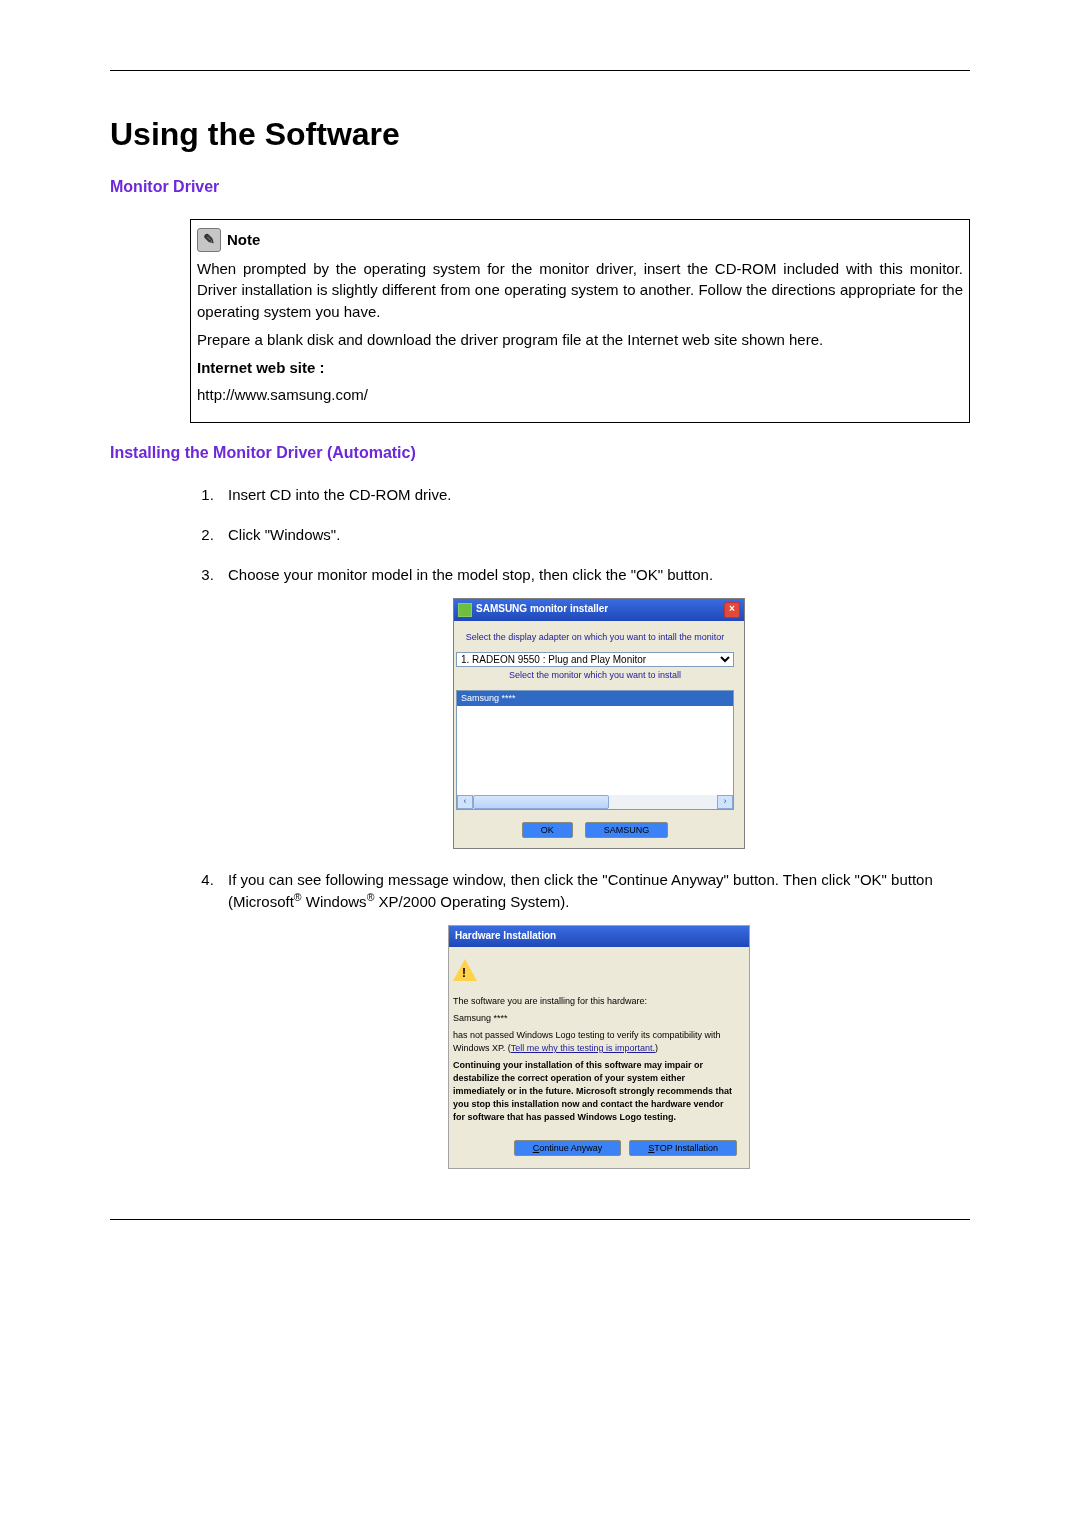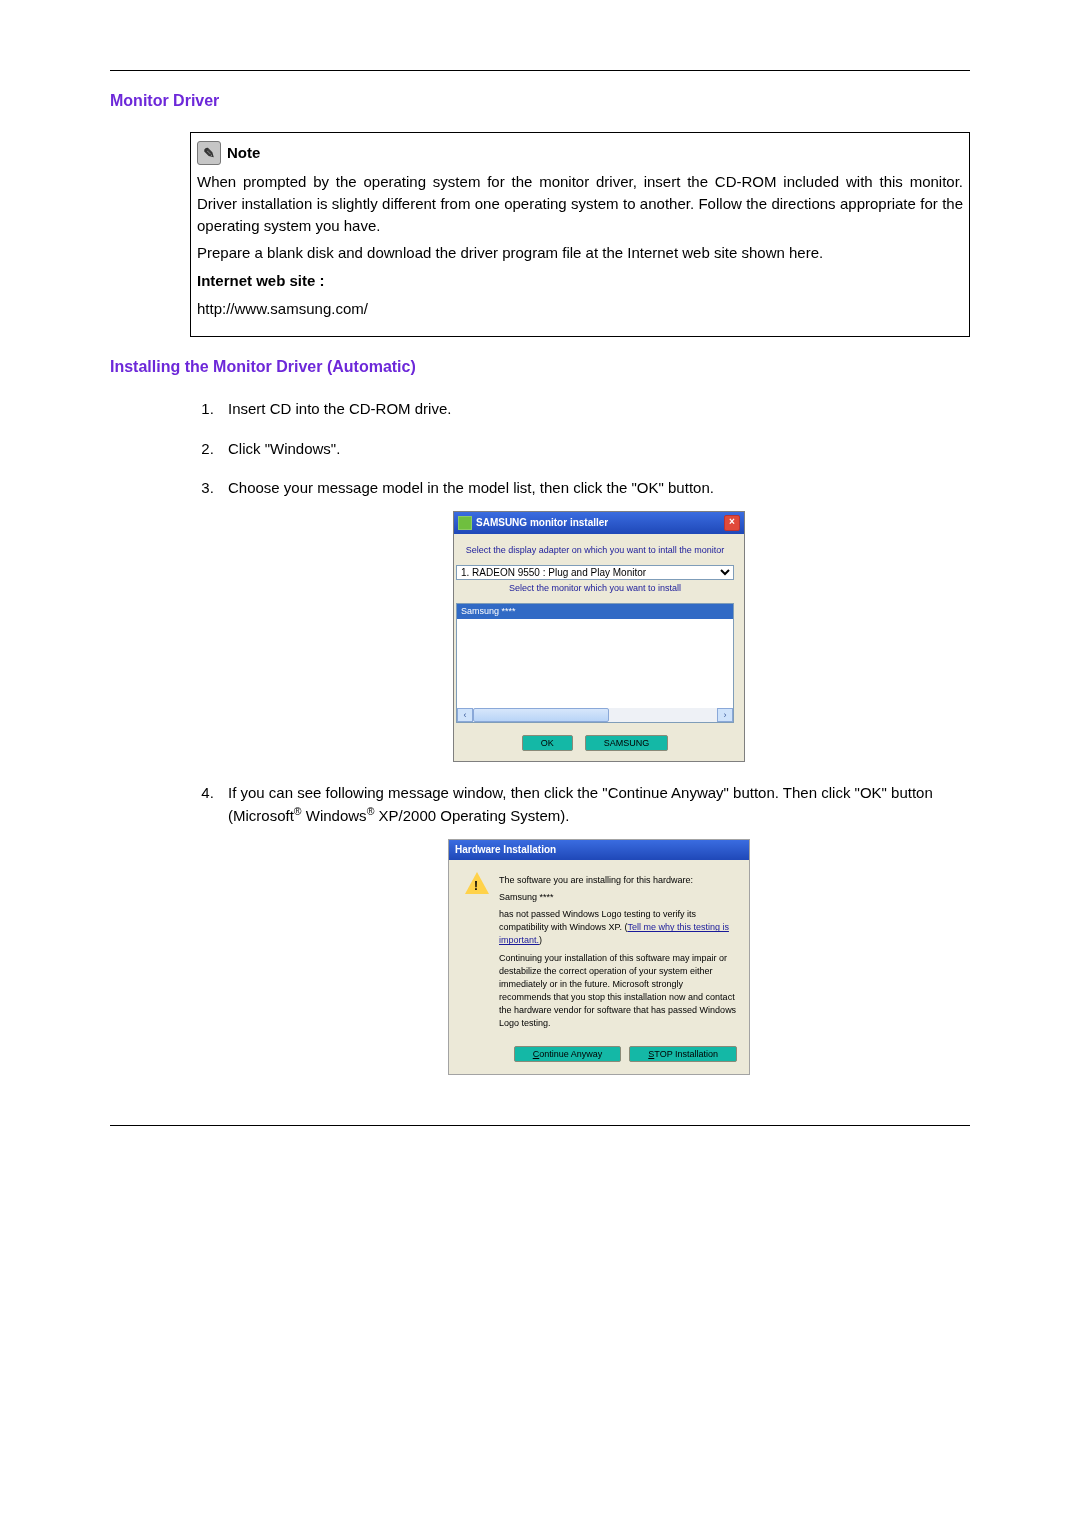--- a/index.html
+++ b/index.html
@@ -161,21 +161,21 @@
     background: linear-gradient(#d7e6fb, #b9d4f7);
     border: 1px solid #8aa8d8;
     border-radius: 2px;
   }
   .dlg1 .btns {
     display: flex; justify-content: center; gap: 12px;
     margin-top: 12px;
   }
   .winbtn {
     border: 1px solid #8a8a78;
-    background: #14b8a6;
+    background: #3b82f6;
     padding: 2px 18px;
     font-size: 9px;
     border-radius: 2px;
     cursor: pointer;
   }
 
   
   .dlg2 {
     width: 300px;
     background: #ece9d8;
@@ -183,23 +183,24 @@
     font-size: 9px;
   }
   .dlg2 .titlebar {
     background: linear-gradient(#3a6ce0, #1f48b8);
     color: #fff;
     font-weight: bold;
     padding: 3px 6px;
     font-size: 10px;
   }
   .dlg2 .body {
-    padding: 10px 12px 12px 16px;
+    padding: 10px 12px 12px 4px;
     display: flex;
     gap: 10px;
+    flex-direction: column;
   }
   .warn-icon {
     width: 0; height: 0;
     border-left: 12px solid transparent;
     border-right: 12px solid transparent;
     border-bottom: 22px solid #ffd24a;
     position: relative;
     flex: 0 0 auto;
     margin-top: 2px;
   }
@@ -211,54 +212,55 @@
     color: #000;
     font-size: 12px;
   }
   .dlg2 .msg { flex: 1; }
   .dlg2 .msg p { margin: 4px 0; }
   .dlg2 .linklike {
     color: #1a1a9a;
     text-decoration: underline;
     cursor: pointer;
   }
-  .dlg2 .bold { font-weight: normal; }
+  .dlg2 .bold { font-weight: bold; }
   .dlg2 .btns {
     display: flex; justify-content: flex-end; gap: 8px;
     padding: 0 12px 12px 16px;
   }
   sup { font-size: 0.7em; }
 </style>
 </head>
 <body>
 
 <div class="page">
   <hr class="hr-top">
 
+  <h1>Using the Software</h1>
 
   <h2 class="red">Monitor Driver</h2>
 
   <div class="note-box">
     <div class="note-head">
       <span class="note-icon">✎</span>
       <span>Note</span>
     </div>
     <p>When prompted by the operating system for the monitor driver, insert the CD-ROM included with this monitor. Driver installation is slightly different from one operating system to another. Follow the directions appropriate for the operating system you have.</p>
     <p>Prepare a blank disk and download the driver program file at the Internet web site shown here.</p>
     <p class="label">Internet web site :</p>
     <p>http://www.samsung.com/</p>
   </div>
 
   <h2 class="red">Installing the Monitor Driver (Automatic)</h2>
 
   <ol class="steps">
     <li>Insert CD into the CD-ROM drive.</li>
     <li>Click "Windows".</li>
     <li>
-      <span>Choose your message model in the model list, then click the "OK" button.</span>
+      <span>Choose your monitor model in the model stop, then click the "OK" button.</span>
 
       <div class="dialog-wrap">
         <div class="dlg1">
           <div class="titlebar">
             <span class="left">
               <span class="tb-icon"></span>
               <span>SAMSUNG monitor installer</span>
             </span>
             <span class="close-btn">×</span>
           </div>

